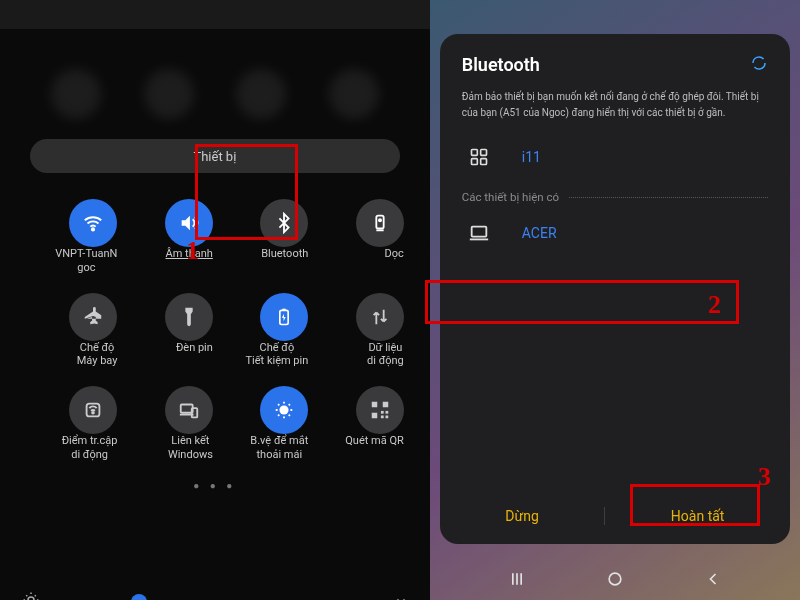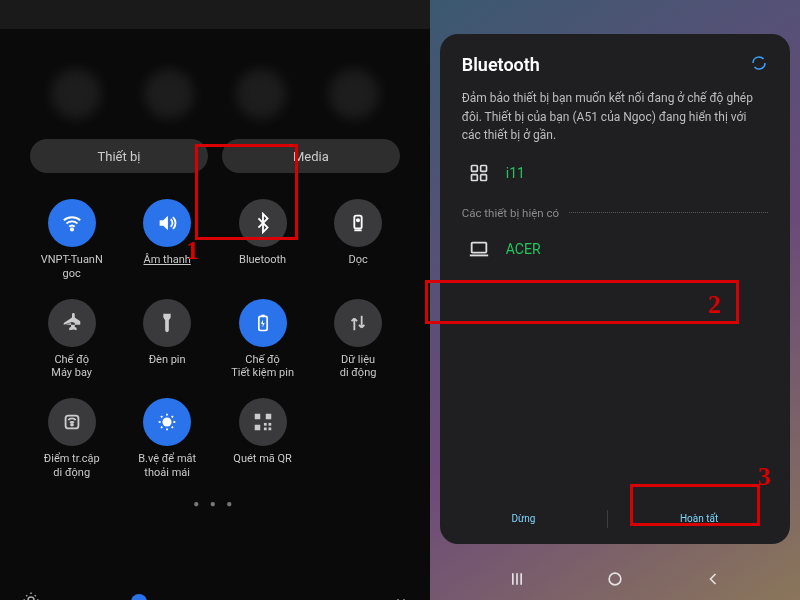--- a/index.html
+++ b/index.html
@@ -27,21 +27,21 @@
   .tab-row { display: flex; gap: 14px; padding: 0 30px 18px; }
   .tab-btn {
     flex: 1; height: 34px; border-radius: 17px;
     background: #2e2e2e; display: flex; align-items: center; justify-content: center;
     font-size: 13px; color: #ccc; cursor: pointer;
   }
   .qs-grid {
     display: grid; grid-template-columns: repeat(4, 1fr);
     gap: 18px 4px; padding: 8px 26px;
   }
-  .qs-item { display:flex; flex-direction: column; align-items:center; gap:6px; }
+  .qs-item { display:flex; flex-direction: column; align-items:flex-end; }
   .qs-circle {
     width: 48px; height: 48px; border-radius: 50%;
     background: #3a3a3c; display:flex; align-items:center; justify-content:center;
     cursor: pointer;
   }
   .qs-circle.active { background: #2b73ea; }
   .qs-label { font-size: 11px; color: #c9c9c9; text-align:center; line-height:1.25; max-width:80px; }
   .dots { text-align:center; color:#777; font-size:10px; letter-spacing:4px; padding:10px 0 6px; }
   .brightness-row {
     position:absolute; bottom:16px; left:22px; right:22px;
@@ -56,38 +56,38 @@
     padding: 34px 10px 0;
     position: relative;
   }
   .bt-sheet {
     background: #1f1f21; border-radius: 18px;
     padding: 20px 22px 14px; height: 510px;
     position: relative;
   }
   .bt-title { font-size: 18px; font-weight:600; margin-bottom:14px; display:flex; justify-content:space-between; align-items:center;}
   .bt-refresh { color:#3aa2ff; font-size:14px; }
-  .bt-desc { font-size: 12px; color:#bdbdbd; line-height:1.55; margin-bottom:5px;}
+  .bt-desc { font-size: 10px; color:#bdbdbd; line-height:1.55; margin-bottom:14px;}
   .bt-section-label {
     font-size: 11.5px; color:#8b8b8b; margin: 10px 0 6px;
     display:flex; align-items:center;
   }
   .bt-section-label::after{
     content:""; flex:1; border-top:1px dotted #555; margin-left:10px;
   }
   .bt-item {
-    display:flex; align-items:center; gap:16px;
-    padding: 12px 6px; font-size:14px; color:#22c55e; cursor:pointer;
+    display:flex; align-items:center; gap:32px;
+    padding: 12px 6px; font-size:14px; color:#3b82f6; cursor:pointer;
     border-radius:6px;
   }
   .bt-icon-slot { width:22px; height:22px; display:flex; align-items:center; justify-content:center; }
   .bt-actions {
     position:absolute; left:0; right:0; bottom:12px;
     display:flex; align-items:center; justify-content:space-evenly;
-    font-size:10px; color:#7dd3fc;
+    font-size:14px; color:#eab308;
   }
   .bt-actions .divider { width:1px; height:18px; background:#3e3e3e; }
   .bt-actions span { padding:8px 22px; cursor:pointer; }
   .nav-bar {
     position:absolute; bottom:0; left:0; right:0; height:42px;
     display:flex; align-items:center; justify-content:space-evenly;
   }
   .nav-btn { color:#e2e2e2; width:22px; height:22px; display:flex; align-items:center; justify-content:center; }
 
   
@@ -106,21 +106,20 @@
 <div class="left-panel">
   <div class="blur-row">
     <div class="blur-dot"></div>
       <div class="blur-dot"></div>
       <div class="blur-dot"></div>
       <div class="blur-dot"></div>
   </div>
 
   <div class="tab-row">
     <div class="tab-btn">Thiết bị</div>
-    <div class="tab-btn">Media</div>
   </div>
 
   <div class="qs-grid" id="qs-grid">
       <div class="qs-item">
         <div class="qs-circle active">
           <svg width="22" height="22" viewBox="0 0 24 24" fill="none" stroke="#fff" stroke-width="2">
             <path d="M3 9a14 14 0 0 1 18 0M6 12.5a9 9 0 0 1 12 0M9 16a4.5 4.5 0 0 1 6 0"></path>
             <circle cx="12" cy="19" r="1.3" fill="#fff"></circle>
           </svg>
         </div>
@@ -194,20 +193,31 @@
       <div class="qs-item">
         <div class="qs-circle">
           <svg width="22" height="22" viewBox="0 0 24 24" fill="none" stroke="#ccc" stroke-width="2">
             <rect x="5" y="5" width="14" height="14" rx="3"></rect>
             <path d="M8 10a5 5 0 0 1 8 0M10 13a2.5 2.5 0 0 1 4 0"></path>
             <circle cx="12" cy="15" r="1" fill="#ccc"></circle>
           </svg>
         </div>
         <div class="qs-label" style="white-space: pre-line;">Điểm tr.cập
 di động</div>
+      </div>
+      <div class="qs-item">
+        <div class="qs-circle">
+          <svg width="22" height="22" viewBox="0 0 24 24" fill="none" stroke="#ccc" stroke-width="2">
+            <rect x="3" y="6" width="13" height="9" rx="1"></rect>
+            <path d="M2 17h15"></path>
+            <rect x="15" y="10" width="6" height="10" rx="1"></rect>
+          </svg>
+        </div>
+        <div class="qs-label" style="white-space: pre-line;">Liên kết
+Windows</div>
       </div>
       <div class="qs-item">
         <div class="qs-circle active">
           <svg width="22" height="22" viewBox="0 0 24 24" fill="#fff">
             <circle cx="12" cy="12" r="5"></circle>
             <path d="M12 3v2M12 19v2M3 12h2M19 12h2M5.5 5.5l1.4 1.4M17.1 17.1l1.4 1.4M5.5 18.5l1.4-1.4M17.1 6.9l1.4-1.4" stroke="#fff" stroke-width="2"></path>
           </svg>
         </div>
         <div class="qs-label" style="white-space: pre-line;">B.vệ để mắt
 thoải mái</div>

